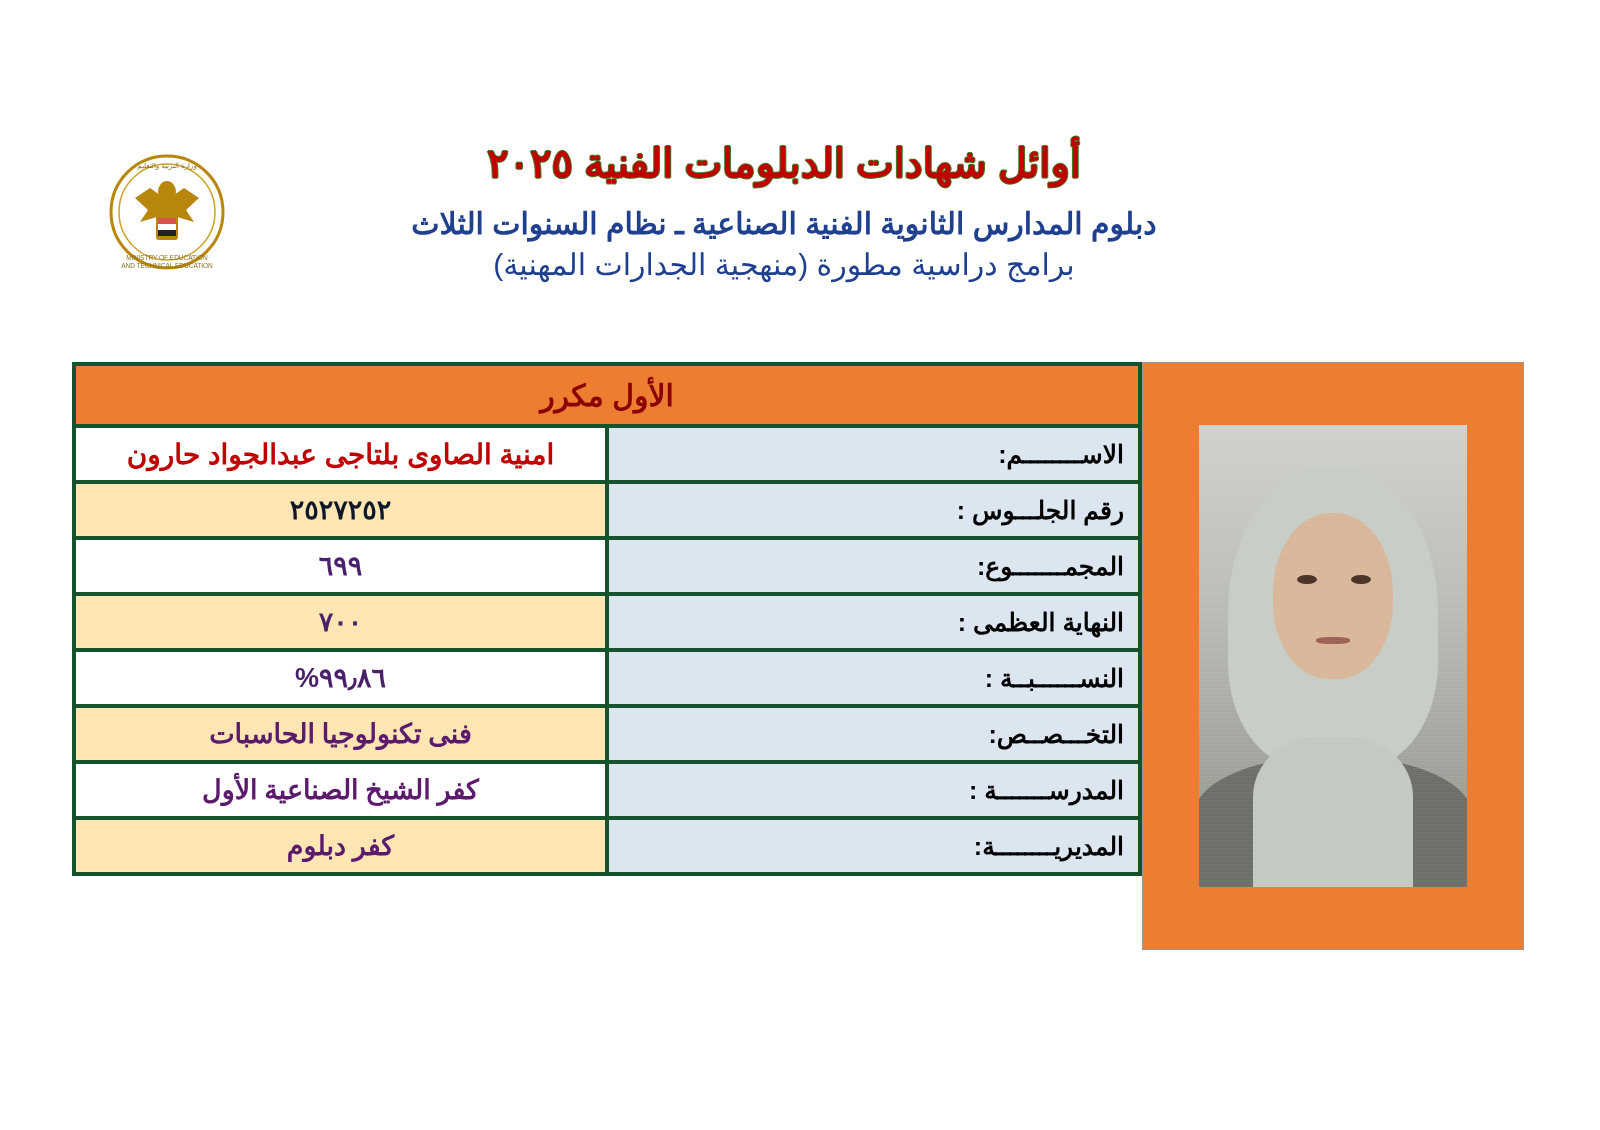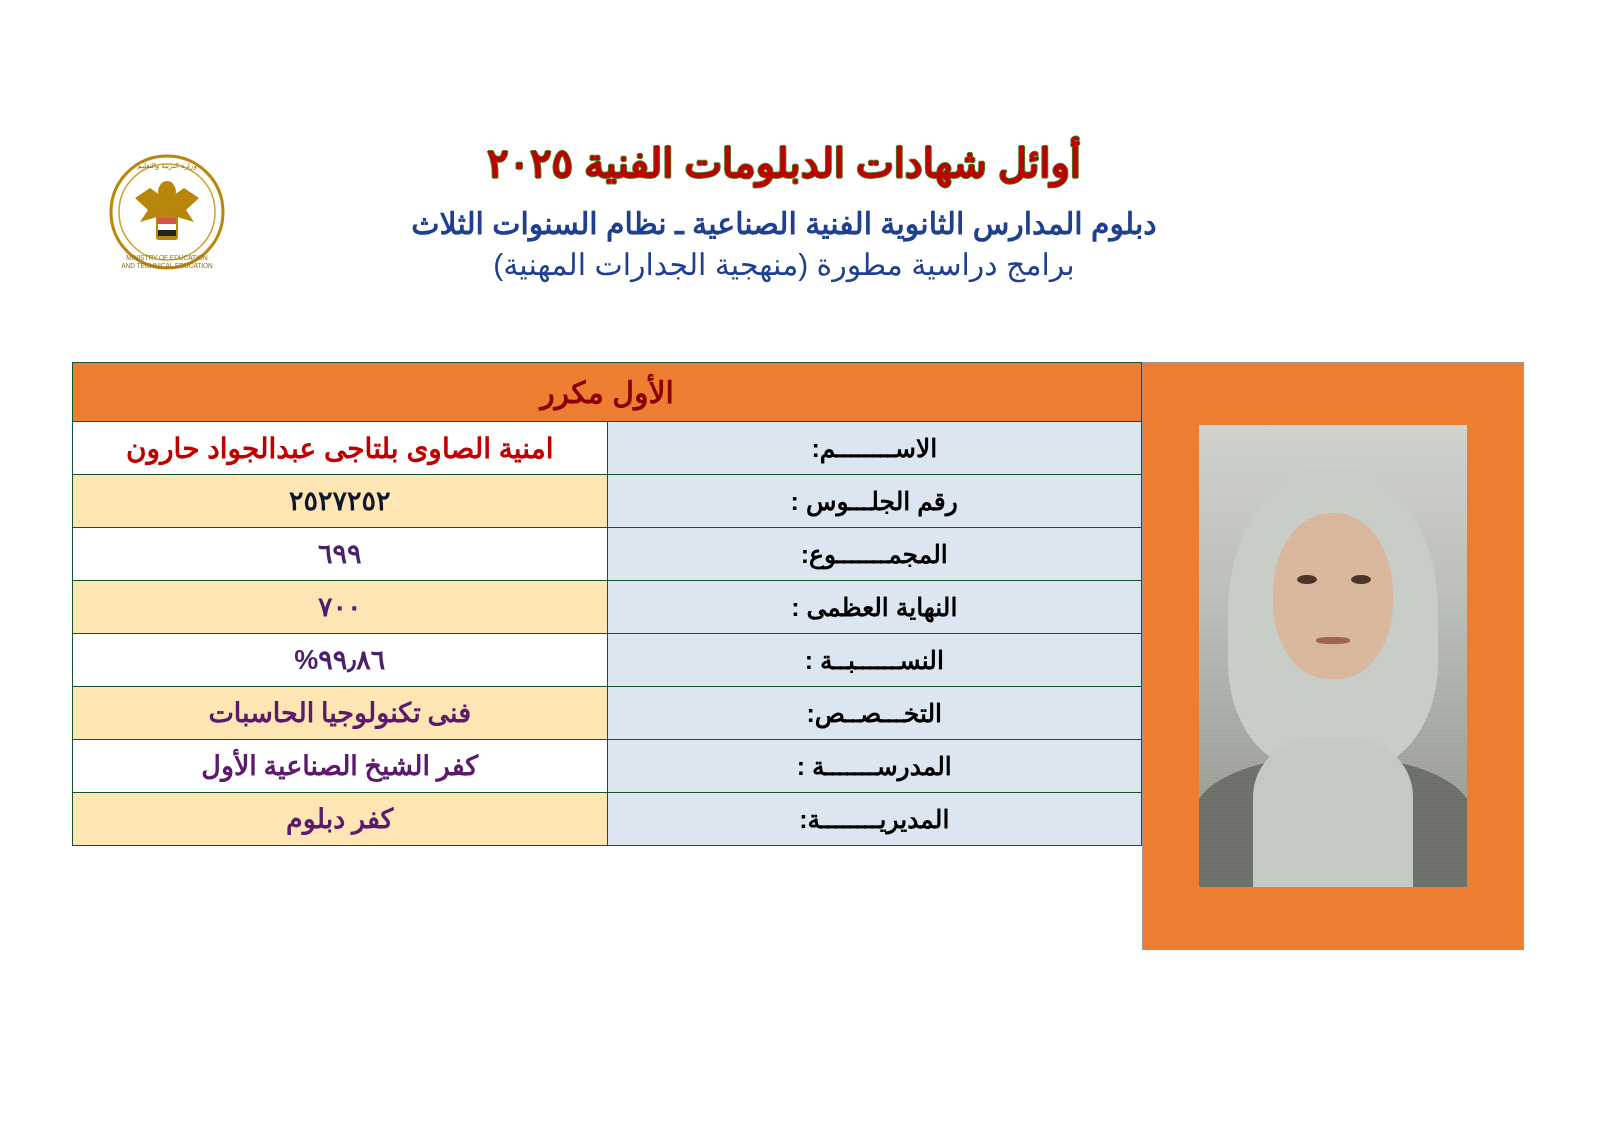--- a/index.html
+++ b/index.html
@@ -83,21 +83,21 @@
     align-items: flex-start;
   }
 
   .info-table {
     border-collapse: collapse;
     table-layout: fixed;
     width: 1070px;
     direction: rtl;
   }
   .info-table td {
-    border: 1px solid #14532d;
+    border: 4px solid #14532d;
     height: 52px;
     padding: 0 14px;
     vertical-align: middle;
   }
 
   .rank-cell {
     background: #ed7d31;
     color: #8b0000;
     font-size: 30px;
     font-weight: bold;
@@ -105,21 +105,21 @@
     height: 58px !important;
     border: 1px solid #9a9a9a;
   }
 
   .label-cell {
     width: 232px;
     background: #dce6f1;
     color: #000000;
     font-size: 25px;
     font-weight: bold;
-    text-align: center;
+    text-align: right;
     white-space: nowrap;
   }
   .value-cell {
     background: #ffffff;
     text-align: center;
     font-size: 27px;
     font-weight: bold;
     color: #7b0f4e;
     white-space: nowrap;
   }

